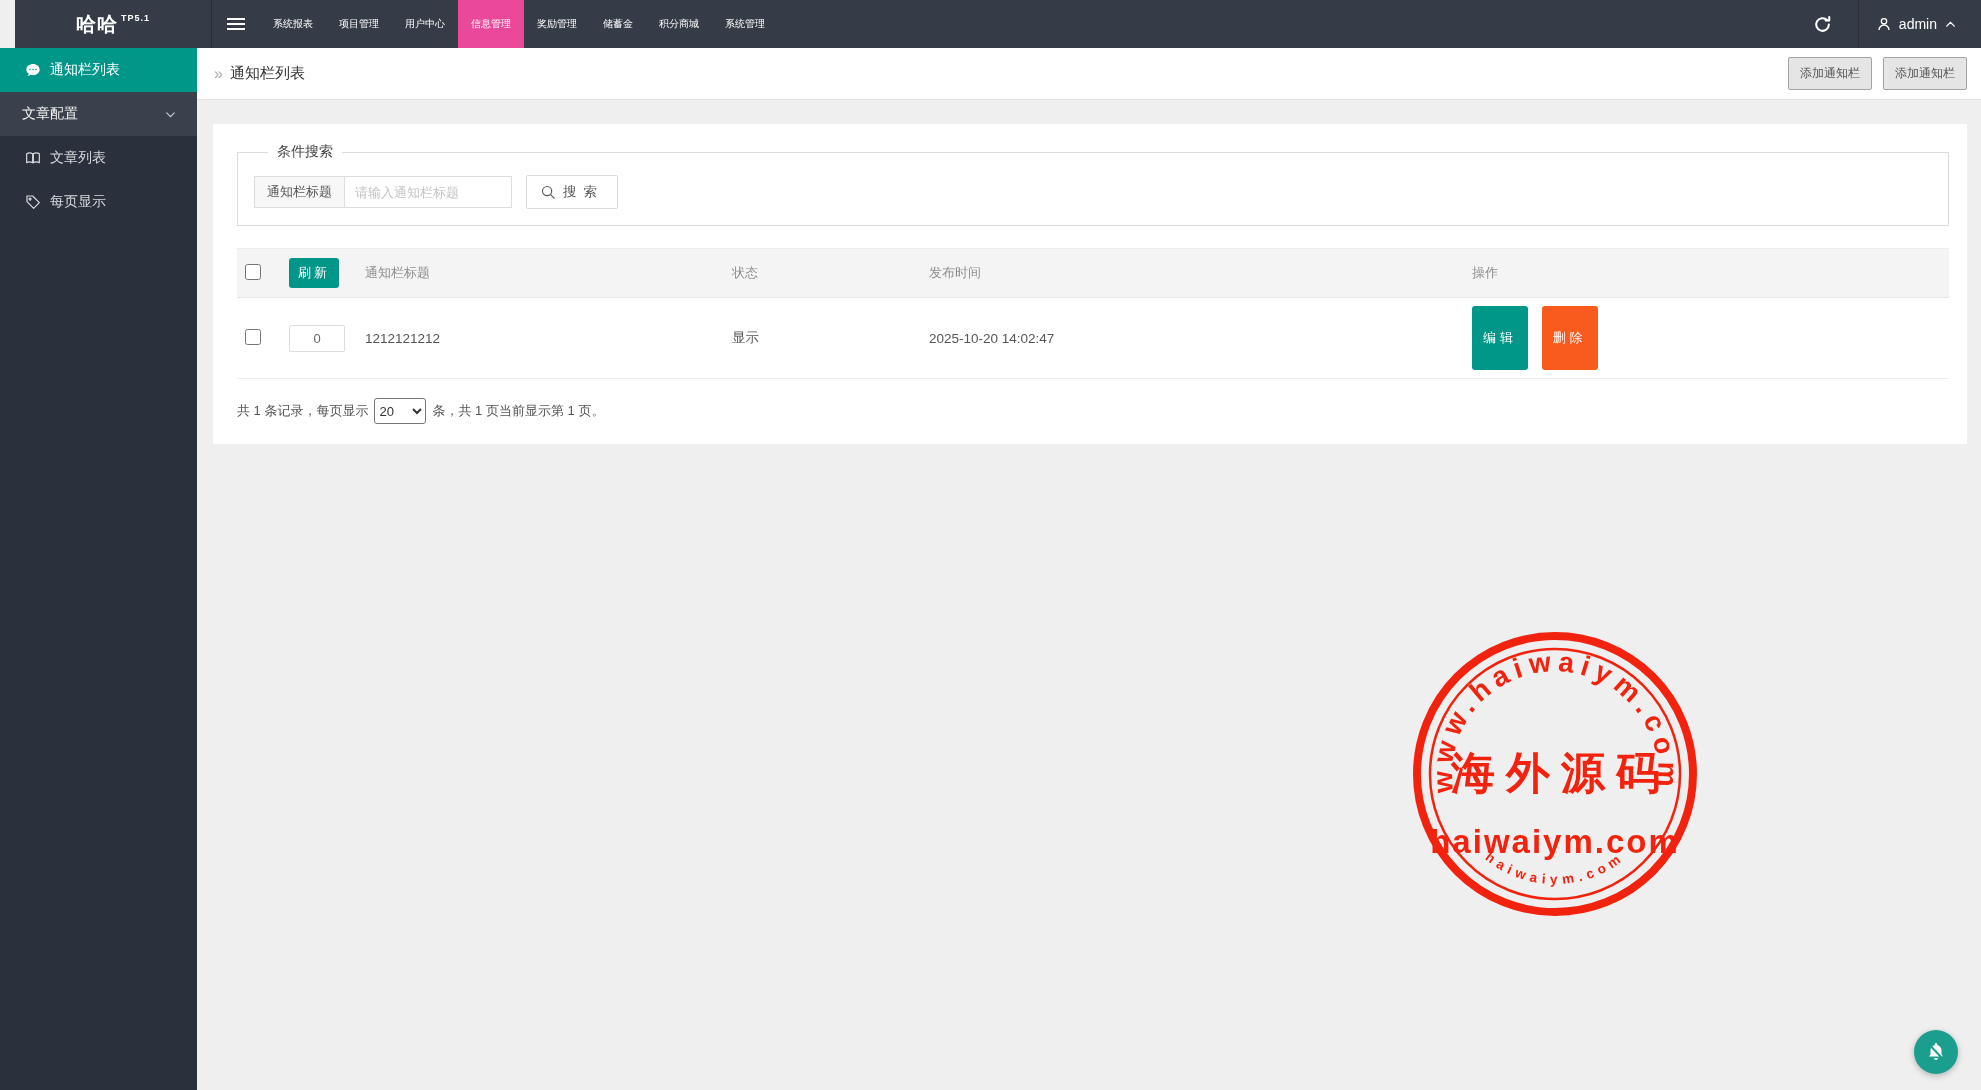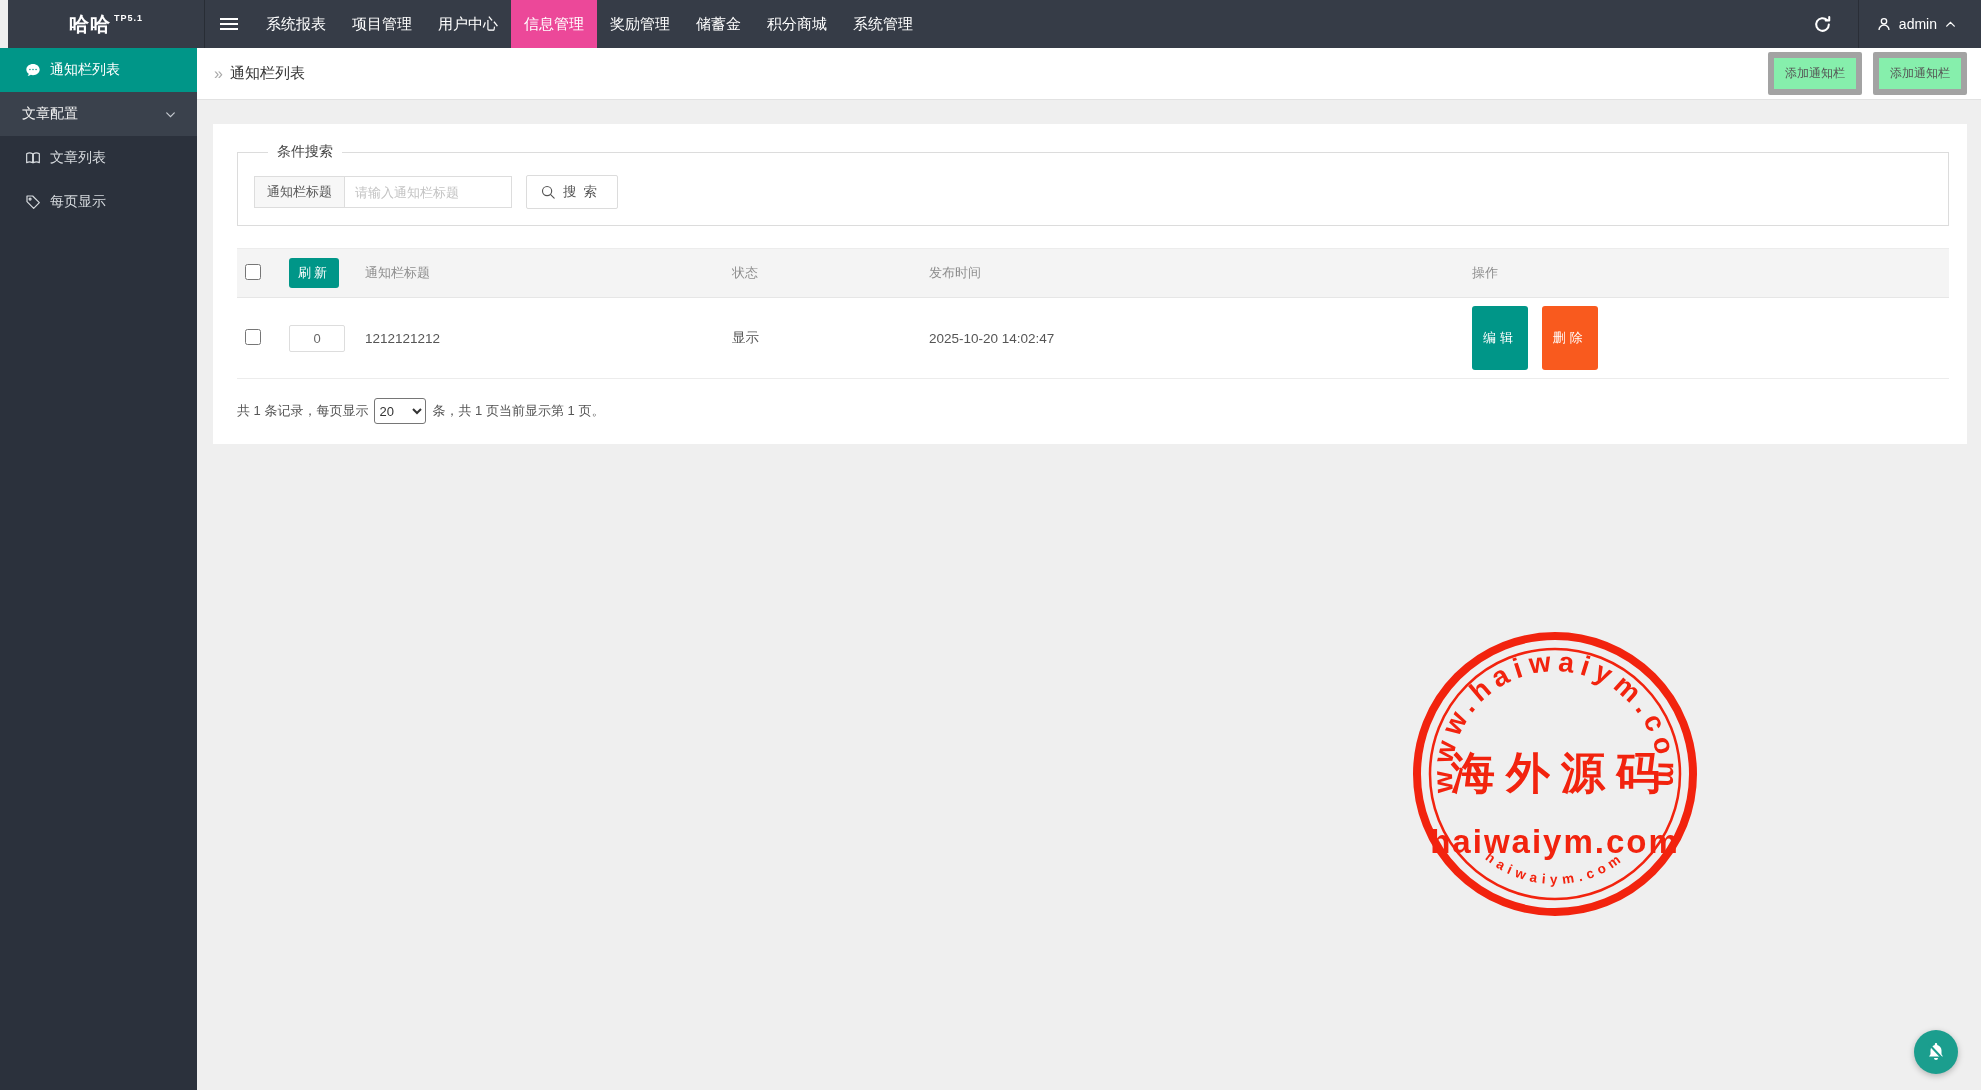--- a/index.html
+++ b/index.html
@@ -6,38 +6,38 @@
   html,body { width: 1981px; height: 1090px; }
   body {
     position: relative; overflow: hidden;
     background: #efefef;
     font-family: "Liberation Sans", sans-serif;
     color: #555;
   }
 
   
   .topbar {
-    position: absolute; left: 8px; top: 0; right: 0; height: 48px;
+    position: absolute; left: 15px; top: 0; right: 0; height: 48px;
     background: #363c47; display: flex; align-items: stretch; z-index: 20;
   }
   .logo {
     width: 197px; display: flex; align-items: center; justify-content: center;
     color: #fff; font-size: 20px; font-weight: bold;
     border-right: 1px solid rgba(0,0,0,.25); letter-spacing: 1px;
   }
   .logo sup { font-size: 9px; font-weight: 600; margin-left: 3px; transform: translateY(-6px); }
   .hamburger {
     width: 48px; display: flex; flex-direction: column; gap: 3px;
     align-items: center; justify-content: center; cursor: pointer;
   }
   .hamburger i { display: block; width: 18px; height: 2px; background: #fff; }
   .topnav { display: flex; align-items: stretch; }
   .nav-item {
     display: flex; align-items: center; padding: 0 13px;
-    color: #fff; font-size: 15px; text-decoration: none; cursor: pointer;
+    color: #fff; font-size: 10px; text-decoration: none; cursor: pointer;
   }
   .nav-item.active { background: #ec4899; }
   .topbar-spacer { flex: 1; }
   .topbar-refresh {
     width: 70px; display: flex; align-items: center; justify-content: center; cursor: pointer;
   }
   .topbar-user {
     display: flex; align-items: center; gap: 7px; padding: 0 24px 0 17px;
     border-left: 1px solid rgba(0,0,0,.22); color: #fff; font-size: 14px; cursor: pointer;
   }
@@ -62,21 +62,21 @@
   
   .main { position: absolute; left: 197px; top: 48px; right: 0; bottom: 0; background: #efefef; }
   .breadcrumb-bar {
     height: 52px; background: #fff; border-bottom: 1px solid #e2e2e2;
     display: flex; align-items: center; padding: 0 14px 0 17px;
   }
   .bc-arrow { color: #aaa; font-size: 16px; margin-right: 7px; }
   .bc-title { color: #333; font-size: 15px; }
   .bc-actions { margin-left: auto; display: flex; gap: 11px; }
   .bc-btn {
-    background: #86efac; border: 6px solid #a3a3a3; border-radius: 2px;
+    background: #e5e5e5; border: 1px solid #a3a3a3; border-radius: 2px;
     font-size: 12px; color: #555; padding: 7px 11px; cursor: pointer;
     font-family: inherit;
   }
 
   
   .card {
     margin: 24px 14px 0 16px; background: #fff;
     padding: 19px 18px 20px 24px;
   }
   fieldset.search-box {

